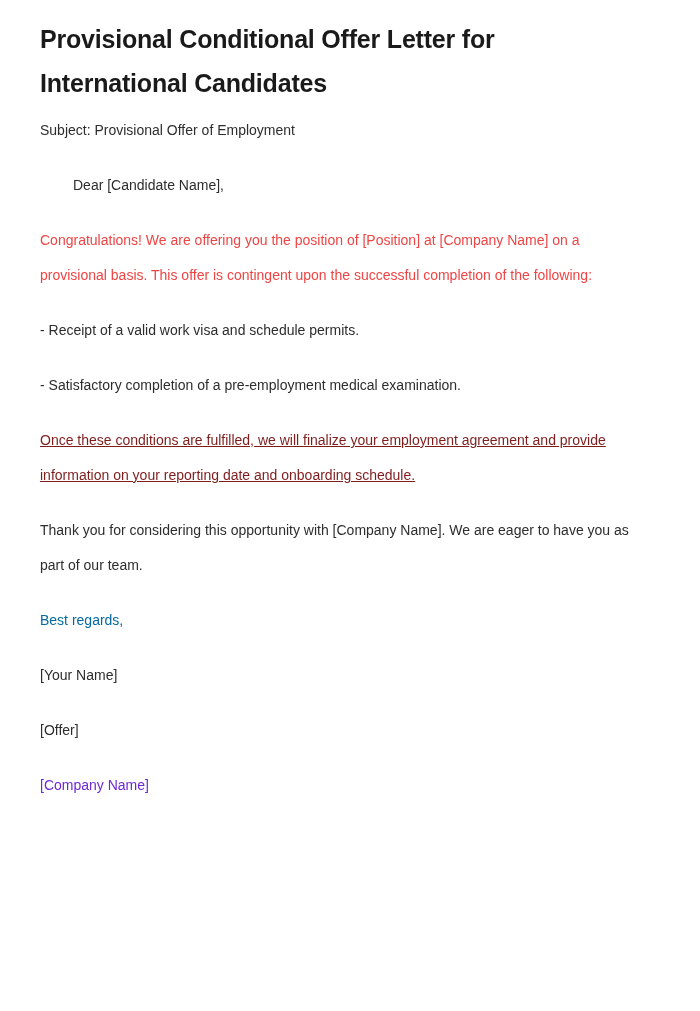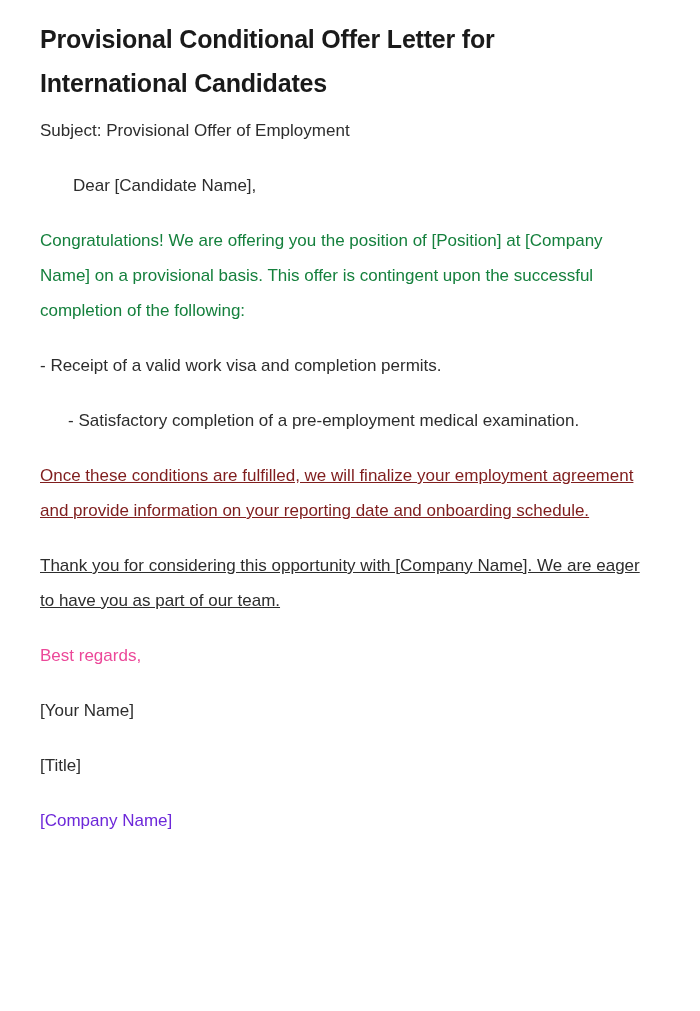--- a/index.html
+++ b/index.html
@@ -23,36 +23,36 @@
   h1.doc-title {
     margin: 0 0 8px 0;
     font-size: 25px;
     line-height: 44px;
     font-weight: 700;
     color: #1a1a1a;
     letter-spacing: -0.2px;
   }
   p.doc-paragraph {
     margin: 0 0 20px 0;
-    font-size: 17px;
+    font-size: 14px;
     line-height: 35px;
     font-weight: 400;
     color: #2d2d2d;
   }
 </style>
 </head>
 <body style="background: rgb(255, 255, 255);">
 
 <div class="page">
   <h1 class="doc-title" style="color: rgb(26, 26, 26);">Provisional Conditional Offer Letter for International Candidates</h1>
 
   <p class="doc-paragraph" style="color: rgb(45, 45, 45);">Subject: Provisional Offer of Employment</p>
   <p class="doc-paragraph" style="color: rgb(45, 45, 45); margin-left: 33px;">Dear [Candidate Name],</p>
-  <p class="doc-paragraph" style="color: #15803d;">Congratulations! We are offering you the position of [Position] at [Company Name] on a provisional basis. This offer is contingent upon the successful completion of the following:</p>
-  <p class="doc-paragraph" style="color: rgb(45, 45, 45);">- Receipt of a valid work visa and completion permits.</p>
-  <p class="doc-paragraph" style="color: rgb(45, 45, 45); margin-left: 28px;">- Satisfactory completion of a pre-employment medical examination.</p>
+  <p class="doc-paragraph" style="color: #ef4444;">Congratulations! We are offering you the position of [Position] at [Company Name] on a provisional basis. This offer is contingent upon the successful completion of the following:</p>
+  <p class="doc-paragraph" style="color: rgb(45, 45, 45);">- Receipt of a valid work visa and schedule permits.</p>
+  <p class="doc-paragraph" style="color: rgb(45, 45, 45);">- Satisfactory completion of a pre-employment medical examination.</p>
   <p class="doc-paragraph" style="color: #7f1d1d; text-decoration: underline;">Once these conditions are fulfilled, we will finalize your employment agreement and provide information on your reporting date and onboarding schedule.</p>
-  <p class="doc-paragraph" style="color: rgb(45, 45, 45); text-decoration: underline;">Thank you for considering this opportunity with [Company Name]. We are eager to have you as part of our team.</p>
-  <p class="doc-paragraph" style="color: #ec4899; margin-top: 11px;">Best regards,</p>
+  <p class="doc-paragraph" style="color: rgb(45, 45, 45);">Thank you for considering this opportunity with [Company Name]. We are eager to have you as part of our team.</p>
+  <p class="doc-paragraph" style="color: #0369a1; margin-top: 11px;">Best regards,</p>
   <p class="doc-paragraph" style="color: rgb(45, 45, 45);">[Your Name]</p>
-  <p class="doc-paragraph" style="color: rgb(45, 45, 45);">[Title]</p>
+  <p class="doc-paragraph" style="color: rgb(45, 45, 45);">[Offer]</p>
   <p class="doc-paragraph" style="color: #6d28d9;">[Company Name]</p>
 </div>
 
 </body></html>

